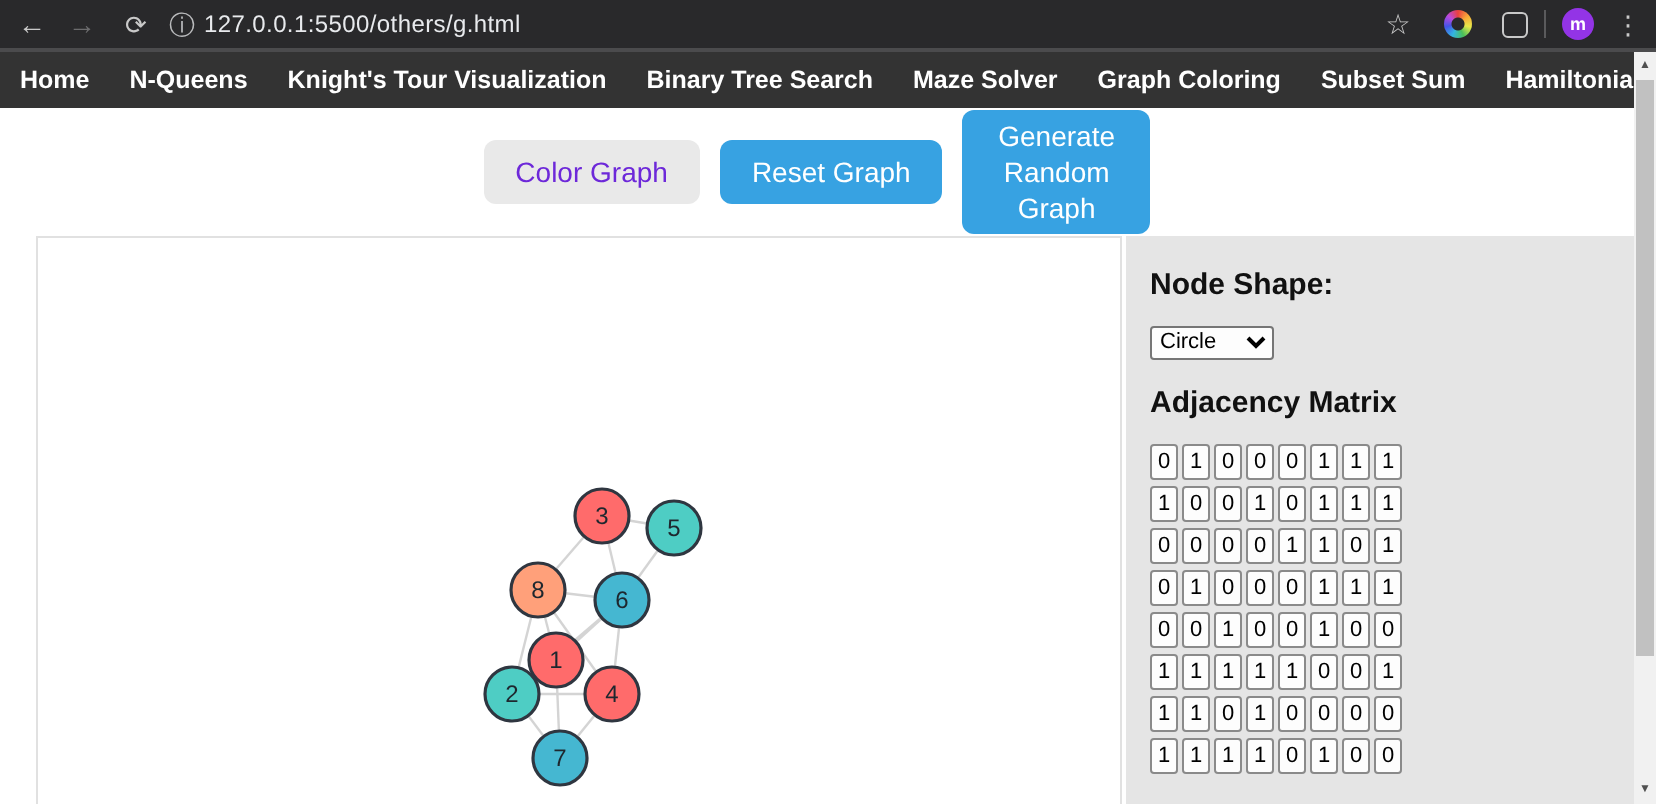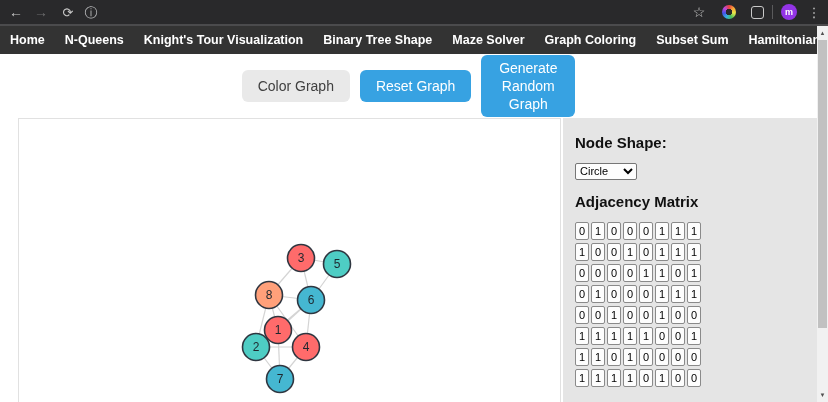--- a/index.html
+++ b/index.html
@@ -38,21 +38,21 @@
   }
   .nav-link{color:#ffffff;font-size:12.5px;font-weight:bold;text-decoration:none;white-space:nowrap;cursor:pointer;}
   
   .toolbar{
     position:absolute;left:0;top:54px;width:817px;height:64px;
     display:flex;align-items:center;justify-content:center;gap:10px;
   }
   .btn{border:none;border-radius:6px;font-family:"Liberation Sans",sans-serif;
     font-size:14px;padding:8px 16px;cursor:pointer;}
   .btn.primary{background:#37a2e2;color:#ffffff;}
-  .btn.light{background:#e9e9e9;color:#404040;}
+  .btn.light{background:#e9e9e9;color:#6d28d9;}
   .btn.multiline{width:94px;padding:4px 0;line-height:1.3;white-space:normal;}
   
   .graph-canvas{
     position:absolute;left:18px;top:118px;width:541px;height:300px;
     background:#ffffff;border:1px solid #e1e1e1;
   }
   .graph-canvas svg{display:block;}
   
   .side-panel{
     position:absolute;left:563px;top:118px;width:254px;bottom:0;
@@ -77,33 +77,34 @@
   .sb-thumb{position:absolute;left:1px;width:9px;top:14px;height:288px;background:#c1c1c1;cursor:pointer;}
 </style>
 </head>
 <body>
 
 <div class="chrome-bar">
   <span class="chrome-ico ico-back">←</span>
   <span class="chrome-ico ico-fwd">→</span>
   <span class="chrome-ico ico-reload">⟳</span>
   <span class="chrome-ico ico-info">ⓘ</span>
+  <span class="url-text">127.0.0.1:5500/others/g.html</span>
   <span class="chrome-ico ico-star">☆</span>
   <span class="ico-wheel" style="position:absolute;"></span>
   <span class="ico-ext" style="position:absolute;"></span>
   <span class="chrome-sep"></span>
   <span class="avatar">m</span>
   <span class="chrome-ico ico-kebab">⋮</span>
 </div>
 
 <nav class="site-navbar">
     <a class="nav-link">Home</a>
     <a class="nav-link">N-Queens</a>
     <a class="nav-link">Knight's Tour Visualization</a>
-    <a class="nav-link">Binary Tree Shape</a>
+    <a class="nav-link">Binary Tree Search</a>
     <a class="nav-link">Maze Solver</a>
     <a class="nav-link">Graph Coloring</a>
     <a class="nav-link">Subset Sum</a>
     <a class="nav-link">Hamiltonian Cycle</a>
   </nav>
 
 <div class="toolbar">
     <button class="btn light">Color Graph</button>
     <button class="btn primary">Reset Graph</button>
     <button class="btn primary multiline">Generate Random Graph</button>

